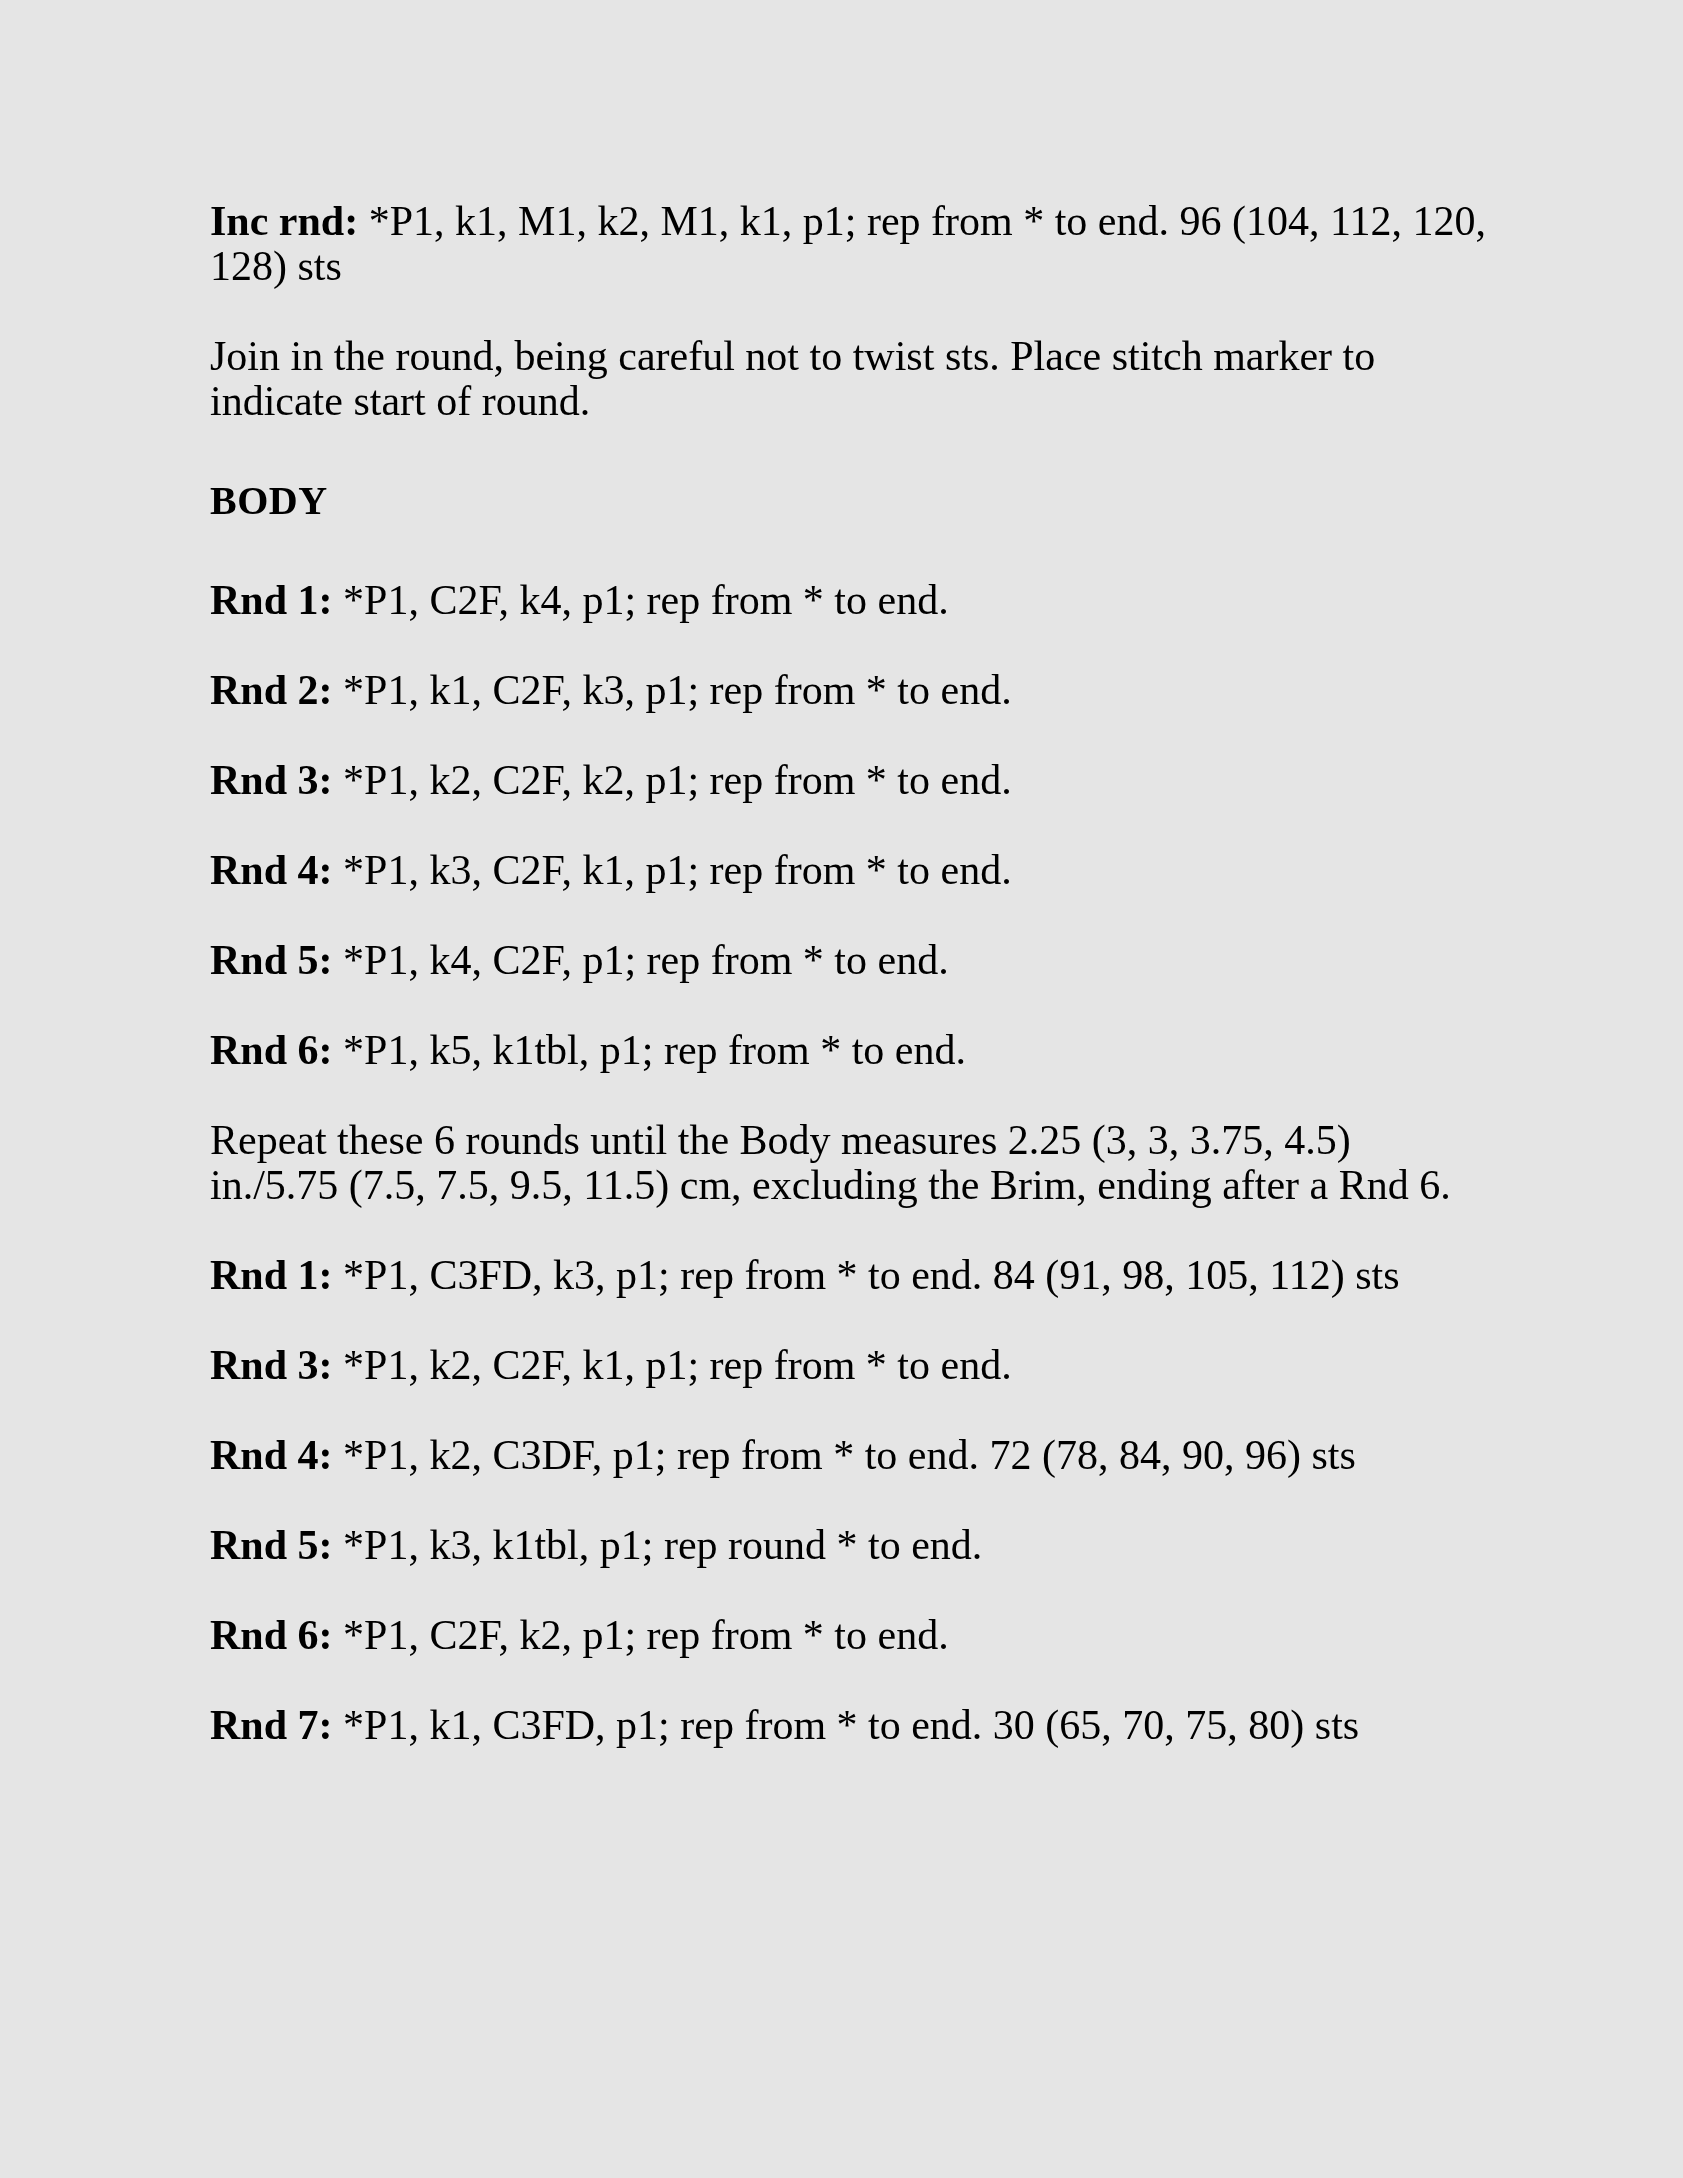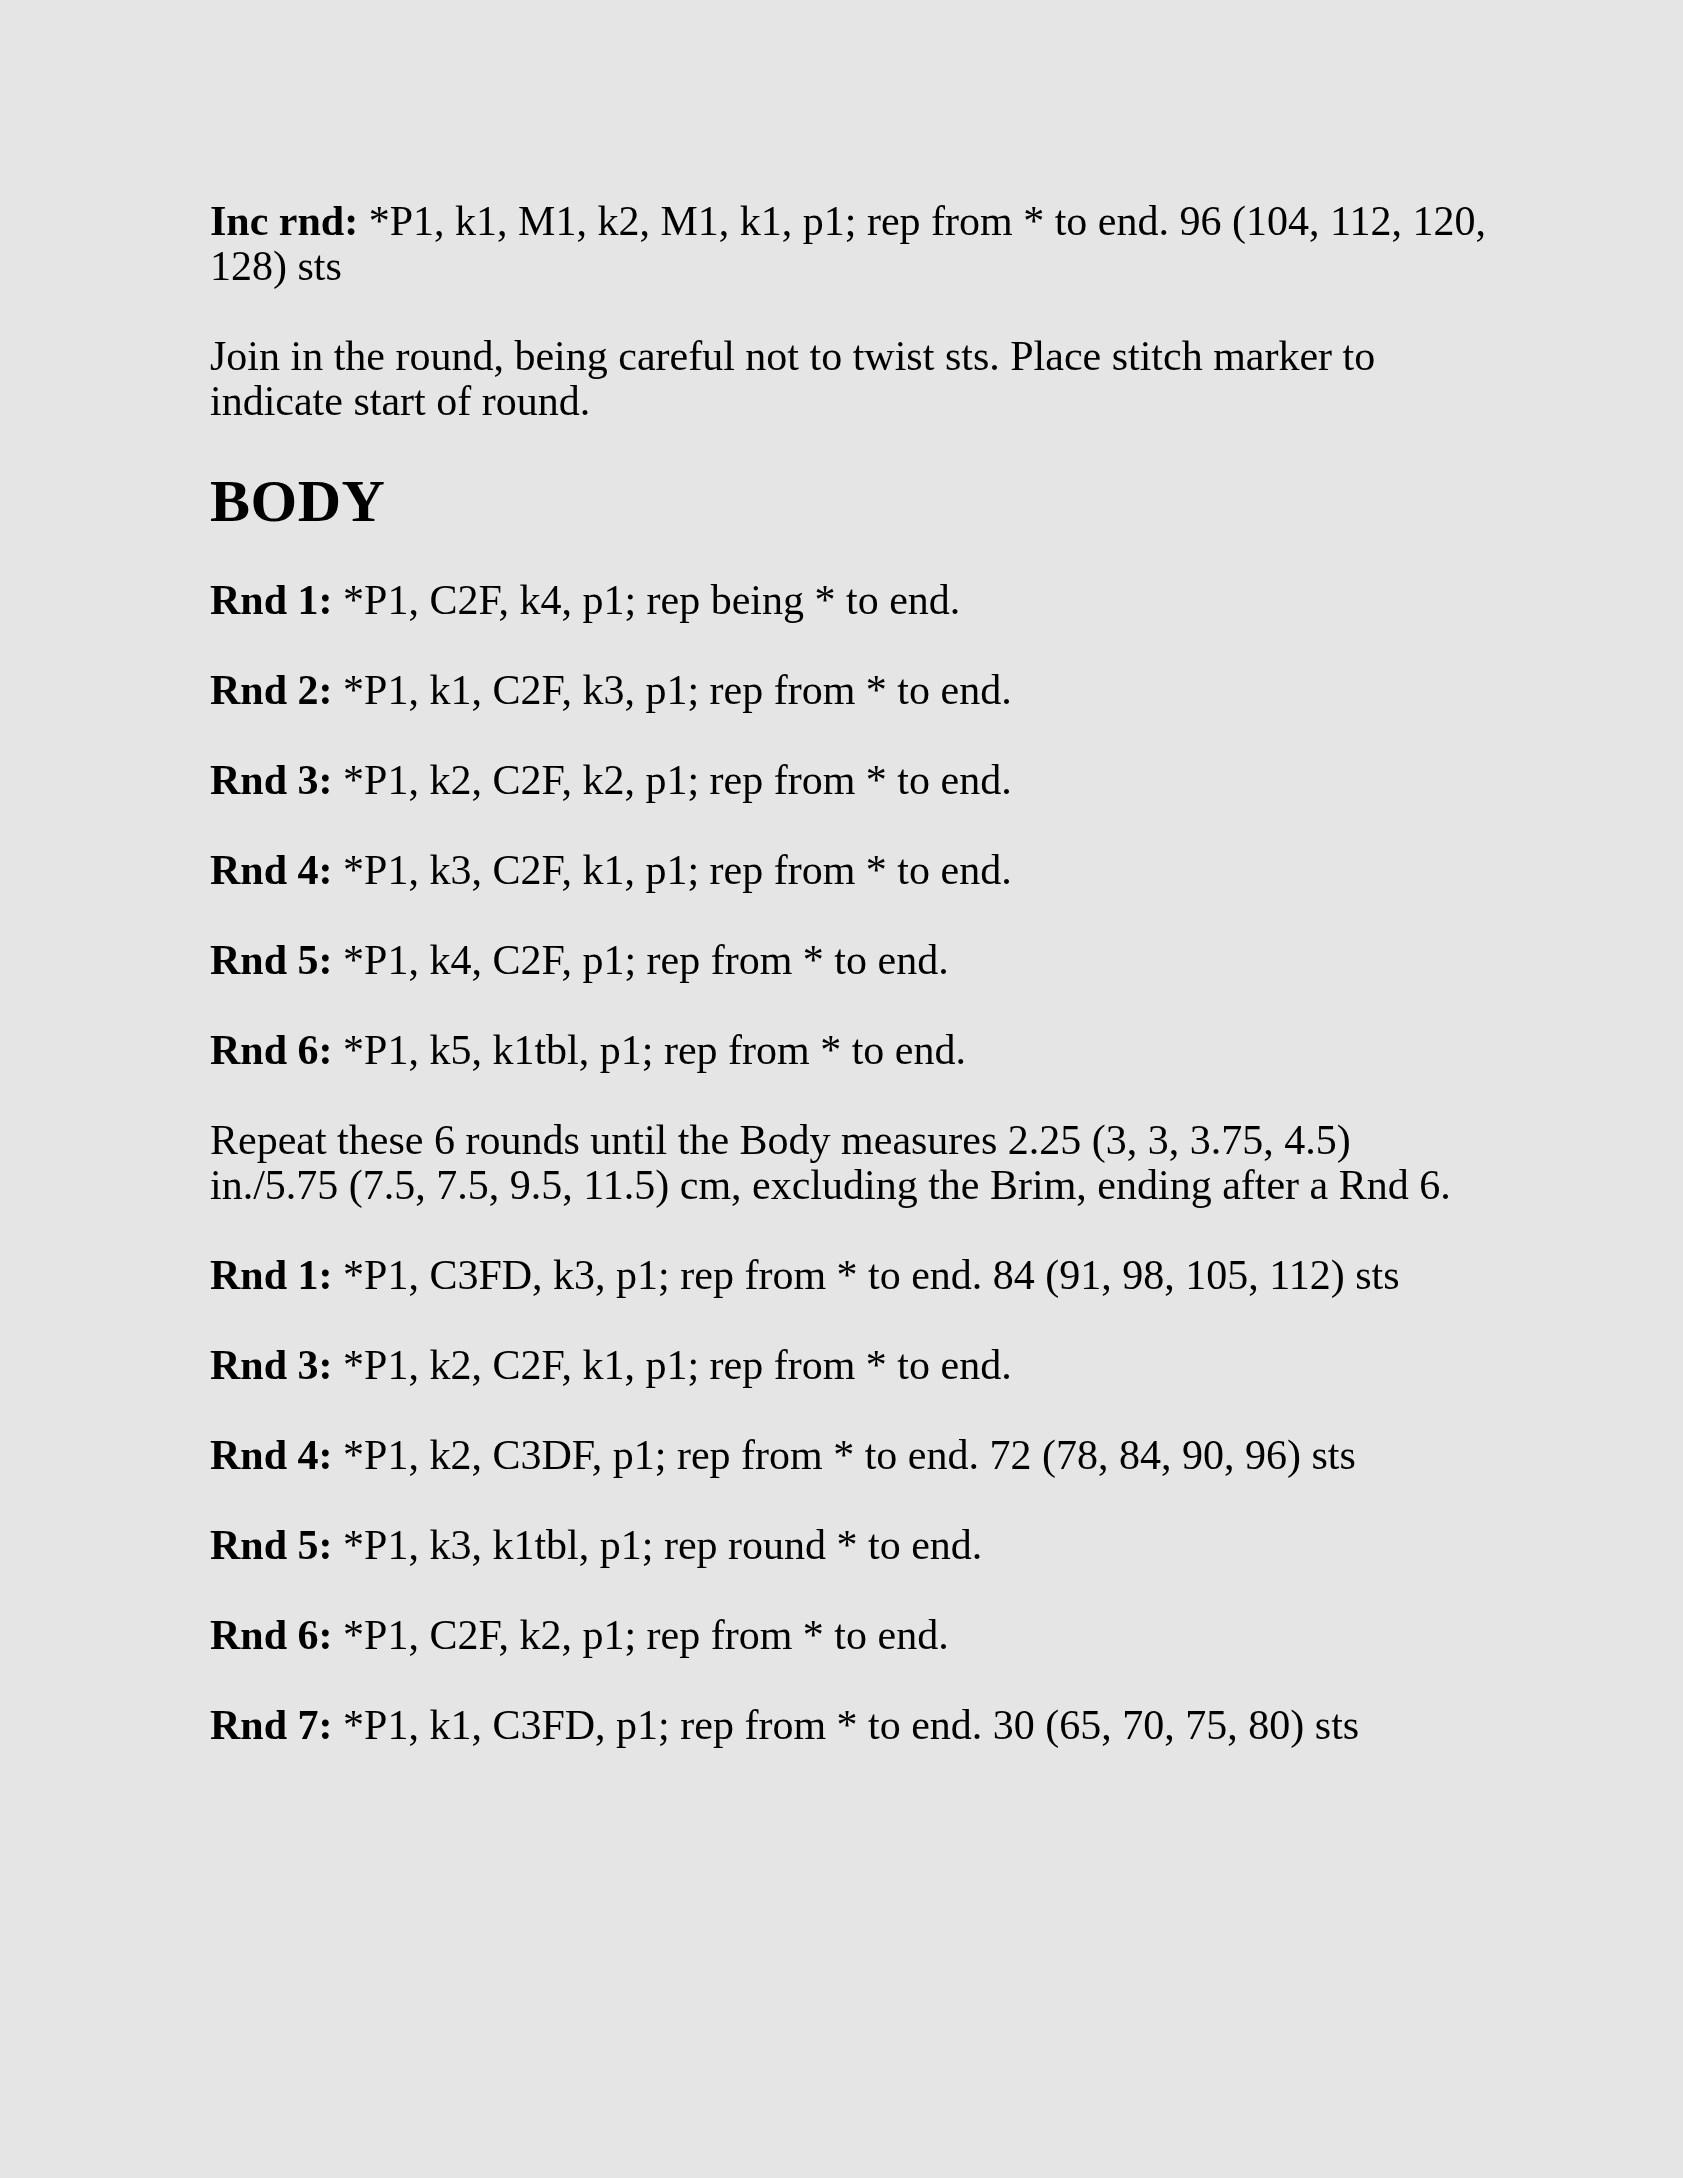--- a/index.html
+++ b/index.html
@@ -21,41 +21,41 @@
     overflow: hidden;
   }
   .para {
     margin: 0 0 45px 0;
     white-space: pre-line; 
   }
   .row-label {
     font-weight: bold;
   }
   .section-heading {
-    font-size: 60px;
+    font-size: 40px;
     line-height: 54px;
     font-weight: bold;
     margin: 50px 0 50px 0;
     letter-spacing: 0.5px;
   }
 </style>
 </head>
 <body>
 
 <div class="page">
 
   <p class="para"><strong class="row-label">Inc rnd:</strong><span> *P1, k1, M1, k2, M1, k1, p1; rep from * to end. 96 (104, 112, 120,
 128) sts</span></p>
 
   <p class="para"><span>Join in the round, being careful not to twist sts. Place stitch marker to
 indicate start of round.</span></p>
 
   <h2 class="section-heading">BODY</h2>
 
-  <p class="para"><strong class="row-label">Rnd 1:</strong><span> *P1, C2F, k4, p1; rep being * to end.</span></p>
+  <p class="para"><strong class="row-label">Rnd 1:</strong><span> *P1, C2F, k4, p1; rep from * to end.</span></p>
 
   <p class="para"><strong class="row-label">Rnd 2:</strong><span> *P1, k1, C2F, k3, p1; rep from * to end.</span></p>
 
   <p class="para"><strong class="row-label">Rnd 3:</strong><span> *P1, k2, C2F, k2, p1; rep from * to end.</span></p>
 
   <p class="para"><strong class="row-label">Rnd 4:</strong><span> *P1, k3, C2F, k1, p1; rep from * to end.</span></p>
 
   <p class="para"><strong class="row-label">Rnd 5:</strong><span> *P1, k4, C2F, p1; rep from * to end.</span></p>
 
   <p class="para"><strong class="row-label">Rnd 6:</strong><span> *P1, k5, k1tbl, p1; rep from * to end.</span></p>

